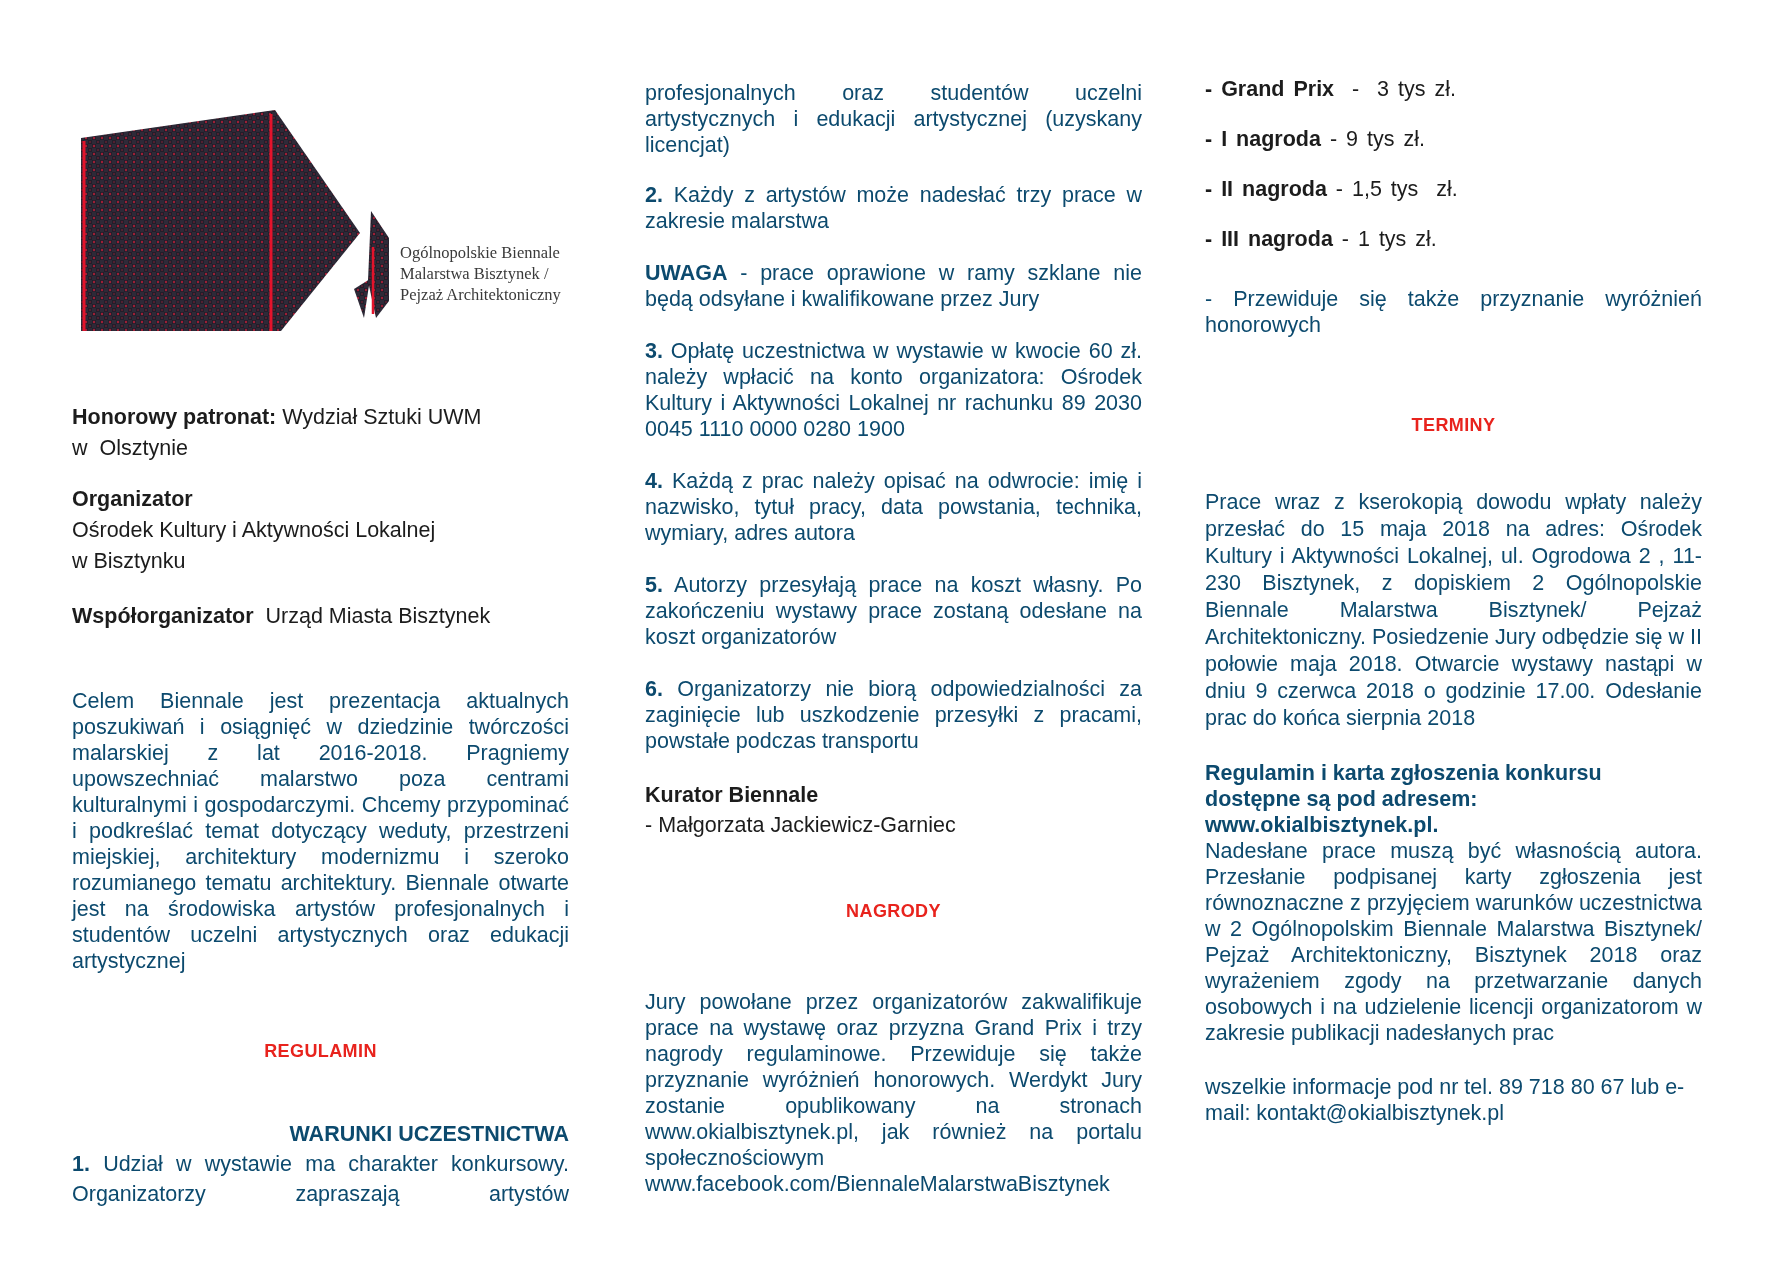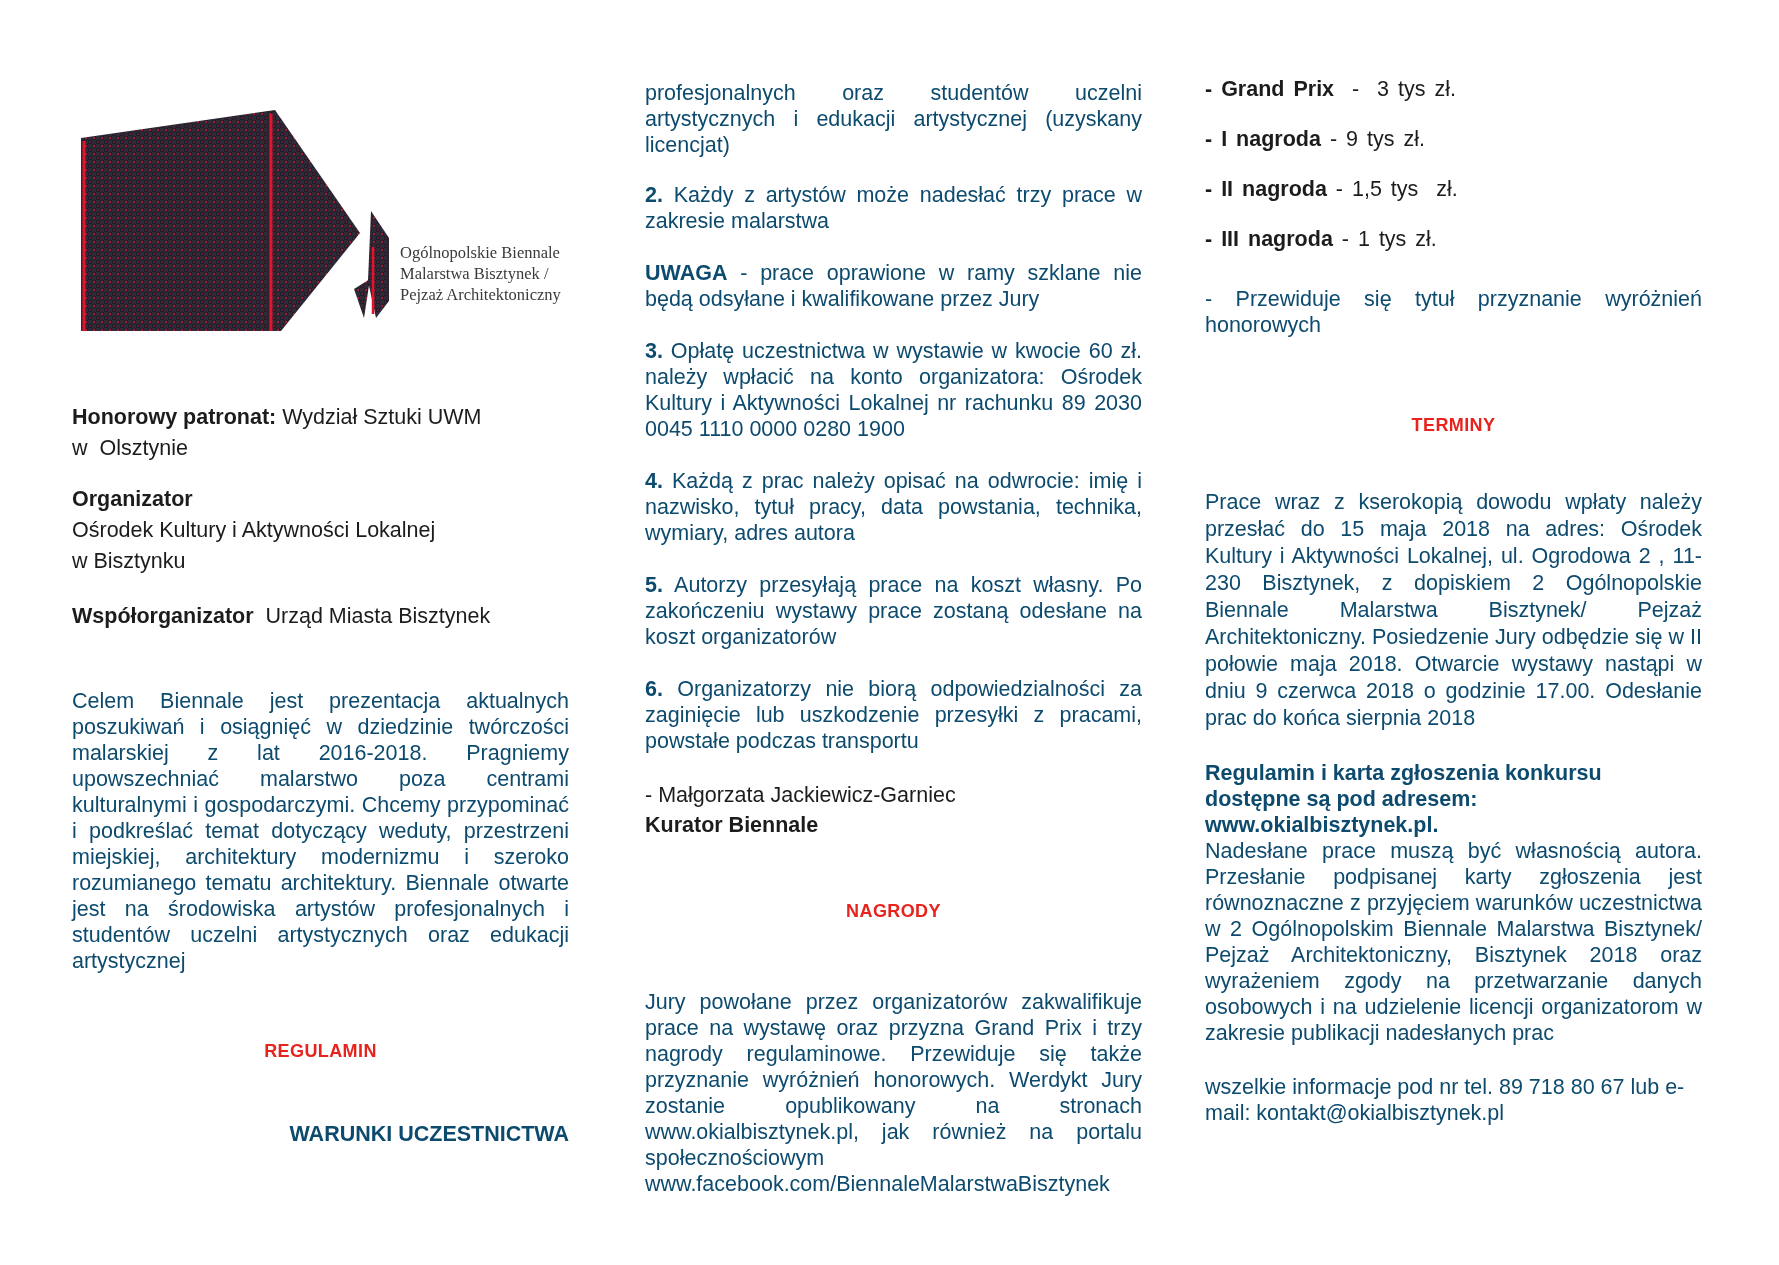--- a/index.html
+++ b/index.html
@@ -87,59 +87,60 @@
 
     <div style="margin-bottom:56px;">
       <div class="hdr-line"><b>Współorganizator</b><span>  Urząd Miasta Bisztynek</span></div>
     </div>
 
     <div class="para" style="margin-bottom:64px;">Celem Biennale jest prezentacja aktualnych poszukiwań i osiągnięć w dziedzinie twórczości malarskiej z lat 2016-2018. Pragniemy upowszechniać malarstwo poza centrami kulturalnymi i gospodarczymi. Chcemy przypominać i podkreślać temat dotyczący weduty, przestrzeni miejskiej, architektury modernizmu i szeroko rozumianego tematu architektury. Biennale otwarte jest na środowiska artystów profesjonalnych i studentów uczelni artystycznych oraz edukacji artystycznej</div>
 
     <div class="red-heading" style="margin-bottom:54px;">REGULAMIN</div>
 
     <div class="para bold" style="line-height:30px; text-align:right;">WARUNKI UCZESTNICTWA</div>
+    <div class="para last-just" style="line-height:30px;"><b>1.</b><span> Udział w wystawie ma charakter konkursowy. Organizatorzy zapraszają artystów</span></div>
   </div>
 
   <div class="col" id="col2">
 
     <div class="para" style="margin-bottom:24px;">profesjonalnych oraz studentów uczelni artystycznych i edukacji artystycznej (uzyskany licencjat)</div>
 
     <div class="para" style="margin-bottom:26px;"><b>2.</b><span> Każdy z artystów może nadesłać trzy prace w zakresie  malarstwa</span></div>
 
     <div class="para" style="margin-bottom:26px;"><b>UWAGA</b><span> - prace oprawione w ramy szklane nie będą odsyłane i kwalifikowane przez Jury</span></div>
 
     <div class="para" style="margin-bottom:26px;"><b>3.</b><span> Opłatę uczestnictwa w wystawie w kwocie 60 zł. należy wpłacić na konto organizatora: Ośrodek Kultury i Aktywności Lokalnej nr  rachunku 89 2030 0045 1110 0000 0280 1900</span></div>
 
     <div class="para" style="margin-bottom:26px;"><b>4.</b><span> Każdą z prac należy opisać na odwrocie:  imię i nazwisko,  tytuł pracy, data powstania, technika, wymiary,  adres autora</span></div>
 
     <div class="para" style="margin-bottom:26px;"><b>5.</b><span> Autorzy przesyłają prace na koszt własny. Po zakończeniu wystawy prace zostaną odesłane na koszt organizatorów</span></div>
 
     <div class="para" style="margin-bottom:26px;"><b>6.</b><span> Organizatorzy nie biorą odpowiedzialności za zaginięcie lub uszkodzenie przesyłki z pracami, powstałe podczas transportu</span></div>
 
     <div style="margin-bottom:58px;">
+      <div class="hdr-line bold" style="line-height:30px;">Kurator Biennale</div>
       <div class="hdr-line" style="line-height:30px;">- Małgorzata Jackiewicz-Garniec</div>
-      <div class="hdr-line bold" style="line-height:30px;">Kurator Biennale</div>
     </div>
 
     <div class="red-heading" style="margin-bottom:64px;">NAGRODY</div>
 
     <div class="para last-just">Jury powołane przez organizatorów zakwalifikuje prace na wystawę oraz przyzna Grand Prix i trzy nagrody regulaminowe. Przewiduje się także przyznanie wyróżnień honorowych. Werdykt Jury zostanie opublikowany na stronach www.okialbisztynek.pl, jak również na portalu społecznościowym www.facebook.com/BiennaleMalarstwaBisztynek</div>
   </div>
 
   <div class="col" id="col3">
 
     <div class="prize-line" style="margin-bottom:24px;"><b>- Grand Prix</b><span>  -  3 tys zł.</span></div>
 
     <div class="prize-line" style="margin-bottom:24px;"><b>- I nagroda</b><span> - 9 tys zł.</span></div>
 
     <div class="prize-line" style="margin-bottom:24px;"><b>- II nagroda</b><span> - 1,5 tys  zł.</span></div>
 
     <div class="prize-line" style="margin-bottom:34px;"><b>- III nagroda</b><span> - 1 tys zł.</span></div>
 
-    <div class="para" style="margin-bottom:74px;">- Przewiduje się tytuł przyznanie wyróżnień honorowych</div>
+    <div class="para" style="margin-bottom:74px;">- Przewiduje się także przyznanie wyróżnień honorowych</div>
 
     <div class="red-heading" style="margin-bottom:50px;">TERMINY</div>
 
     <div class="para" style="line-height:27px; margin-bottom:28px;">Prace wraz z kserokopią dowodu wpłaty należy przesłać do 15 maja 2018 na adres: Ośrodek Kultury i Aktywności Lokalnej, ul. Ogrodowa 2 , 11-230 Bisztynek, z dopiskiem 2 Ogólnopolskie Biennale Malarstwa Bisztynek/ Pejzaż Architektoniczny. Posiedzenie Jury odbędzie się w II połowie maja 2018. Otwarcie wystawy nastąpi w dniu 9 czerwca 2018 o godzinie 17.00. Odesłanie prac do końca sierpnia 2018</div>
 
     <div class="para" style="text-align:left;font-weight:bold;">Regulamin i karta zgłoszenia konkursu dostępne są pod adresem: www.okialbisztynek.pl.</div>
     <div class="para" style="margin-bottom:28px;">Nadesłane prace muszą być własnością autora. Przesłanie podpisanej karty zgłoszenia jest równoznaczne z przyjęciem warunków uczestnictwa w 2 Ogólnopolskim Biennale Malarstwa Bisztynek/ Pejzaż Architektoniczny, Bisztynek 2018 oraz wyrażeniem zgody na przetwarzanie danych osobowych i na udzielenie licencji organizatorom w zakresie publikacji nadesłanych prac</div>
 
     <div class="para" style="text-align:left;">wszelkie informacje pod nr  tel. 89  718 80 67 lub e-mail: kontakt@okialbisztynek.pl</div>
   </div>

